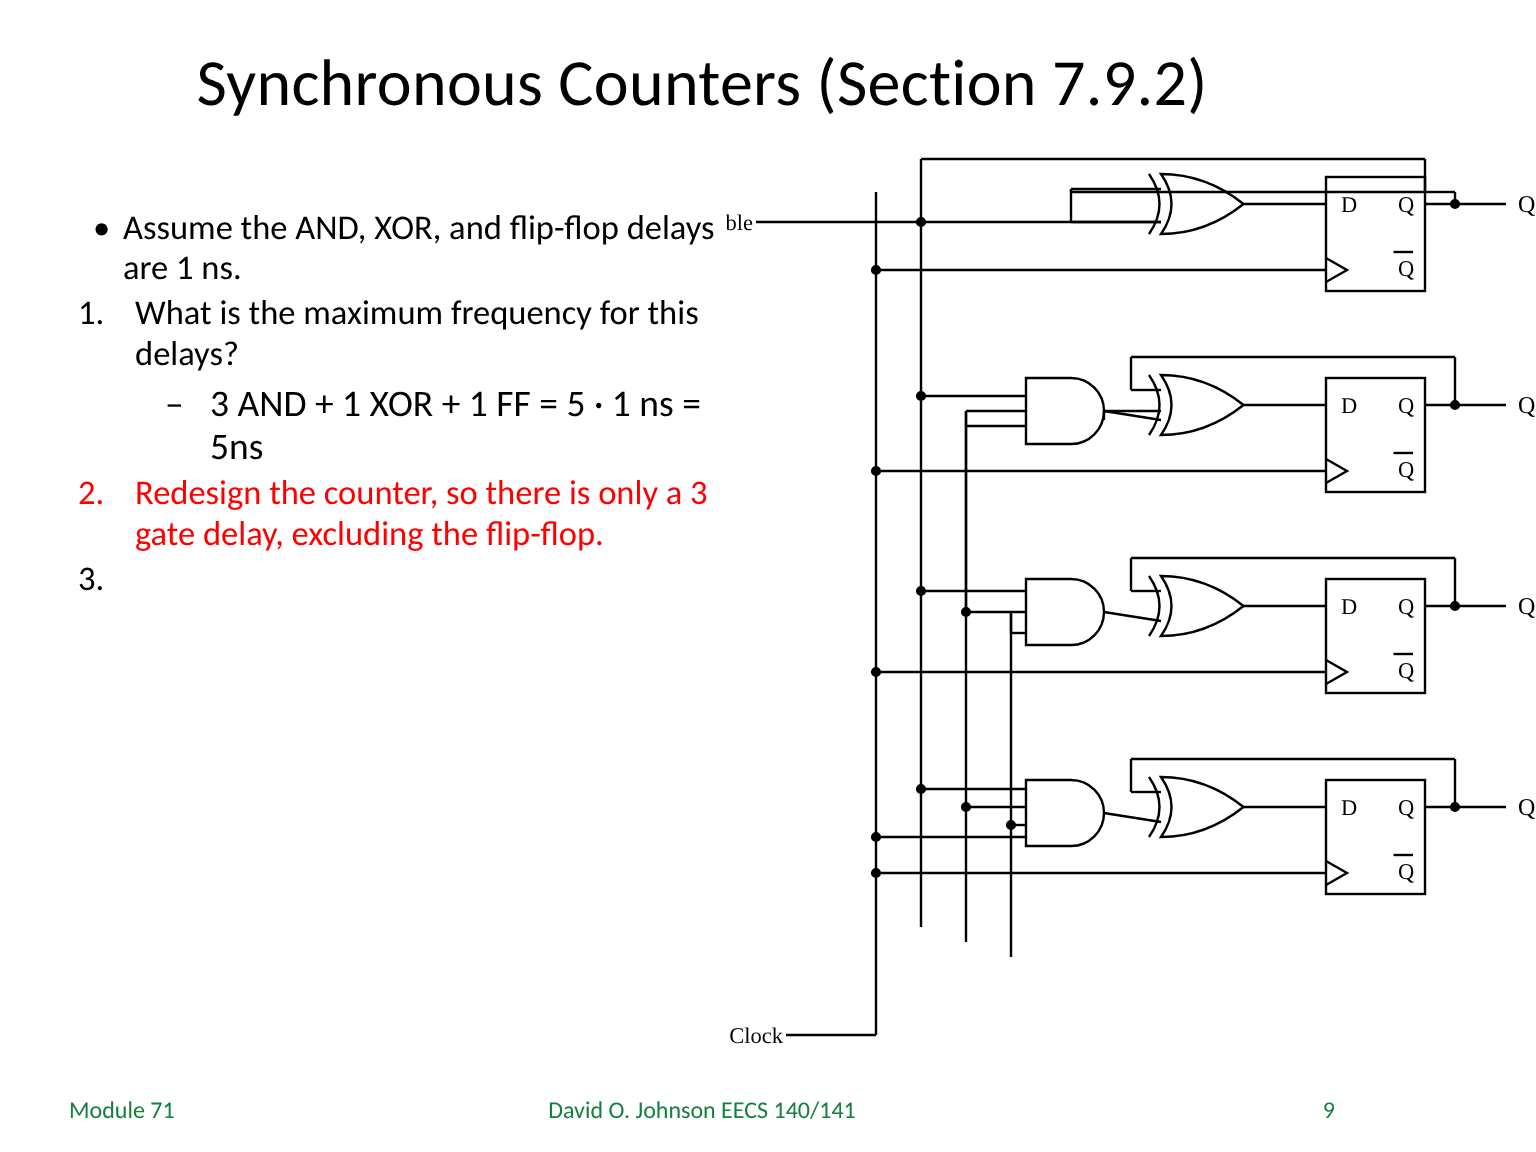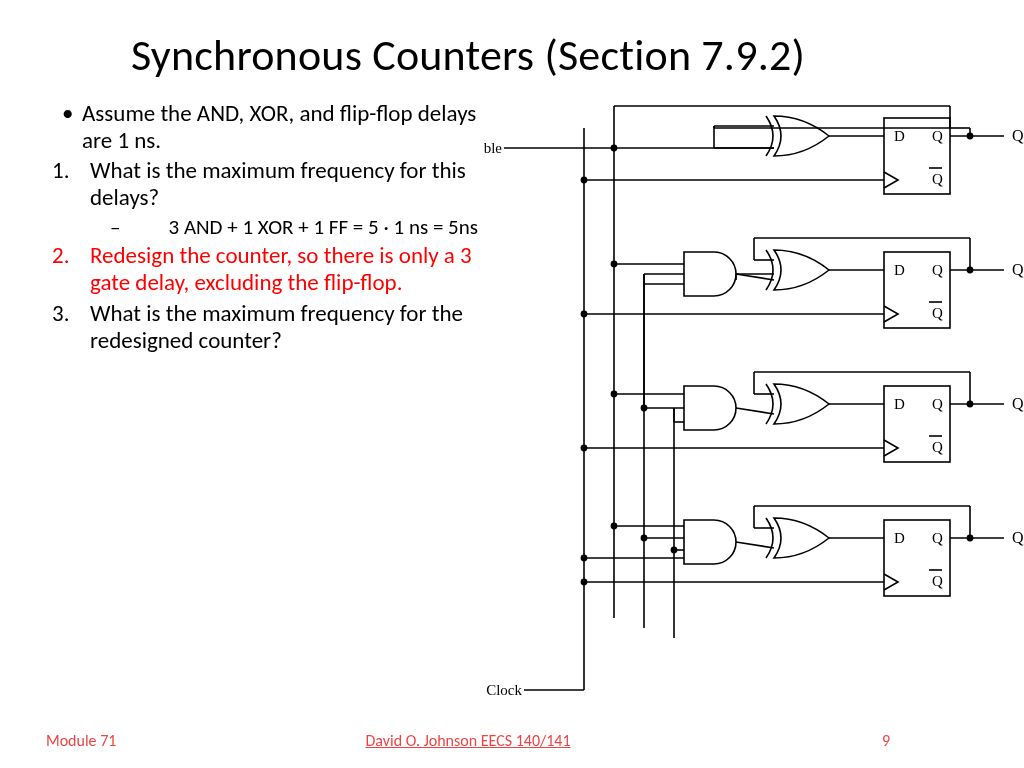--- a/index.html
+++ b/index.html
@@ -3,31 +3,31 @@
 <meta charset="utf-8">
 <style>
   * { box-sizing: border-box; margin: 0; padding: 0; }
   html, body { width: 1024px; height: 768px; font-family: "Calibri", "Arial", sans-serif; background: #fff; color: #000; }
   .slide { position: relative; width: 936px; height: 768px; padding: 28px 48px 40px 48px; border-radius: 12px; }
   .title { font-size: 44px; font-weight: 400; text-align: center; margin-bottom: 18px; letter-spacing: 0.2px; }
   .body { display: flex; }
   .left { width: 430px; font-size: 23px; line-height: 1.18; }
   .left ul { list-style: none; }
   .left li { margin-bottom: 3px; position: relative; }
-  .bullet { padding-left: 34px; }
+  .bullet { padding-left: 34px; margin-top: 39px; }
   .bullet::before { content: "•"; position: absolute; left: 14px; top: 0; }
   .num { padding-left: 42px; }
   .num .marker { position: absolute; left: 4px; top: 0; }
-  .sub { padding-left: 92px; font-size: 21px; text-align: right; }
+  .sub { padding-left: 92px; font-size: 25px; }
   .sub::before { content: "–"; position: absolute; left: 62px; top: 0; }
   .highlight { color: #ff0000; }
   .right { flex: 1; position: relative; }
   .diagram { position: absolute; left: 6px; top: -12px; }
-  .footer { position: absolute; bottom: 18px; left: 0; width: 100%; display: flex; justify-content: flex-start; padding: 0 46px; font-size: 16px; color: #ef4444; }
-  .footer .center { position: absolute; left: 0; right: 0; text-align: center; text-decoration: underline; }
+  .footer { position: absolute; bottom: 18px; left: 0; width: 100%; display: flex; justify-content: flex-start; padding: 0 46px; font-size: 16px; color: #15803d; }
+  .footer .center { position: absolute; left: 0; right: 0; text-align: center; }
   .footer .right-f { margin-left: auto; }
   svg text { font-family: "Times New Roman", serif; }
 </style>
 </head>
 <body>
 
 <div class="slide">
   <div class="title">Synchronous Counters (Section 7.9.2)</div>
   <div class="body">
     <div class="left">
@@ -37,21 +37,20 @@
           <span class="marker">1.</span>
           <span>What is the maximum frequency for this delays?</span>
         </li>
         <li class="sub">3 AND + 1 XOR + 1 FF = 5 · 1 ns = 5ns</li>
         <li class="num highlight">
           <span class="marker">2.</span>
           <span>Redesign the counter, so there is only a 3 gate delay, excluding the flip-flop.</span>
         </li>
         <li class="num">
           <span class="marker">3.</span>
-          <span>What is the maximum frequency for the redesigned counter?</span>
         </li>
       </ul>
     </div>
     <div class="right">
       <svg class="diagram" width="560" height="620" viewBox="0 0 560 620">
         <g stroke="#000" stroke-width="1.6" fill="none">
 
           <line x1="100" y1="40" x2="100" y2="602"></line>
           <line x1="130" y1="60" x2="130" y2="530"></line>
           <line x1="160" y1="186" x2="160" y2="540"></line>

